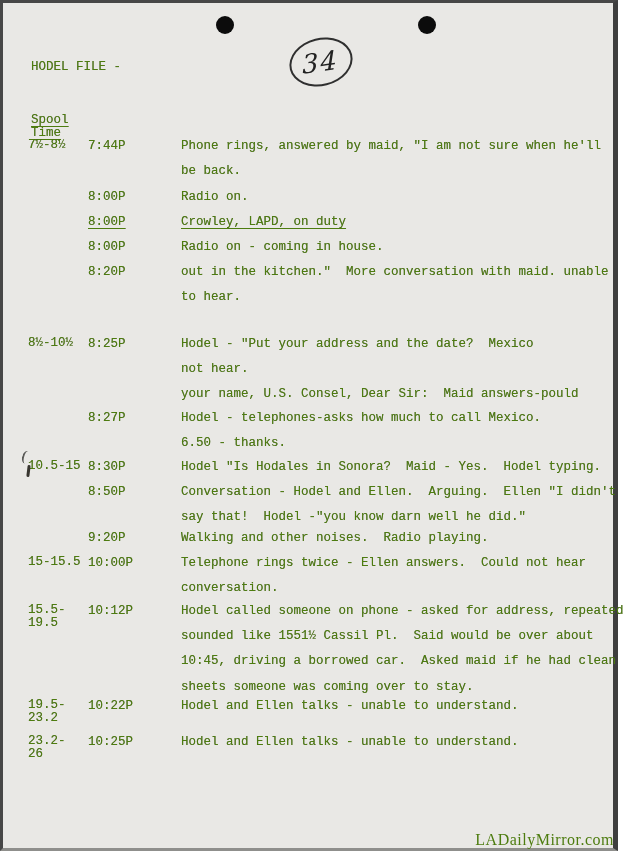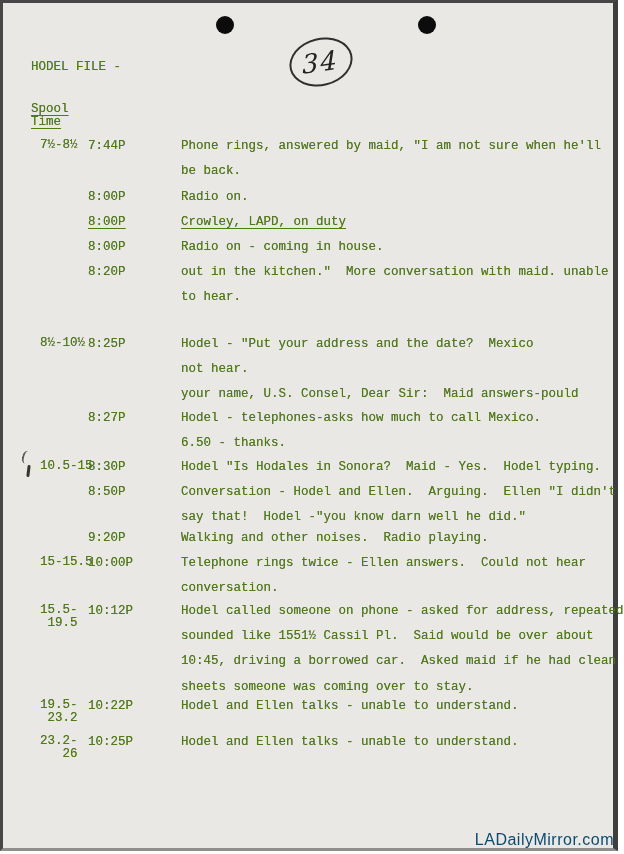--- a/index.html
+++ b/index.html
@@ -27,42 +27,42 @@
     display:flex;align-items:center;justify-content:center;
   }
   .page-circle span{
     font-family:"DejaVu Serif",serif;font-style:italic;
     font-size:26px;color:#222;transform:rotate(6deg) skewX(-6deg);
     letter-spacing:2px;
   }
   .ink{color:#4d7c0f;text-shadow:0 0 .5px rgba(44,43,40,.55);}
   .title{position:absolute;left:28px;top:57px;font-size:12.5px;}
   .hdr{position:absolute;left:28px;font-size:12.5px;
-       text-decoration:underline;text-underline-offset:3px;}
+       text-decoration:underline;text-underline-offset:3px;margin-top:11px;}
   .hdr-spool{top:99px;}
   .hdr-time{top:112px;}
   .row{position:absolute;left:0;width:100%;font-size:12.5px;}
-  .spool{position:absolute;left:37px;white-space:pre-line;line-height:12.5px;text-align:right;}
+  .spool{position:absolute;left:25px;white-space:pre-line;line-height:12.5px;}
   .time{position:absolute;left:85px;}
   .desc{position:absolute;left:178px;}
   .line{height:25.2px;line-height:14px;white-space:pre;font-family:Liberation Mono, monospace;}
   .u .time,.u .line{text-decoration:underline;text-underline-offset:3px;}
   .pen-mark-curve{
     position:absolute;left:19px;top:448px;width:7px;height:13px;
     border-left:2px solid #5a5a57;border-radius:60% 0 0 60%;
     transform:rotate(14deg);
   }
   .pen-mark-tick{
     position:absolute;left:24px;top:462px;width:3px;height:12px;
     background:#38352f;transform:rotate(7deg);border-radius:2px;
   }
   .watermark{
     position:absolute;right:10px;top:831px;
-    font-family:Liberation Sans, sans-serif;
-    font-size:16px;color:#0c4a6e;letter-spacing:.5px;
+    font-family:Liberation Serif, serif;
+    font-size:16px;color:#4d7c0f;letter-spacing:.5px;
   }
 </style>
 </head>
 <body>
 
 <div class="scan">
   <div class="hole hole-left"></div>
   <div class="hole hole-right"></div>
 
   <div class="page-circle">

